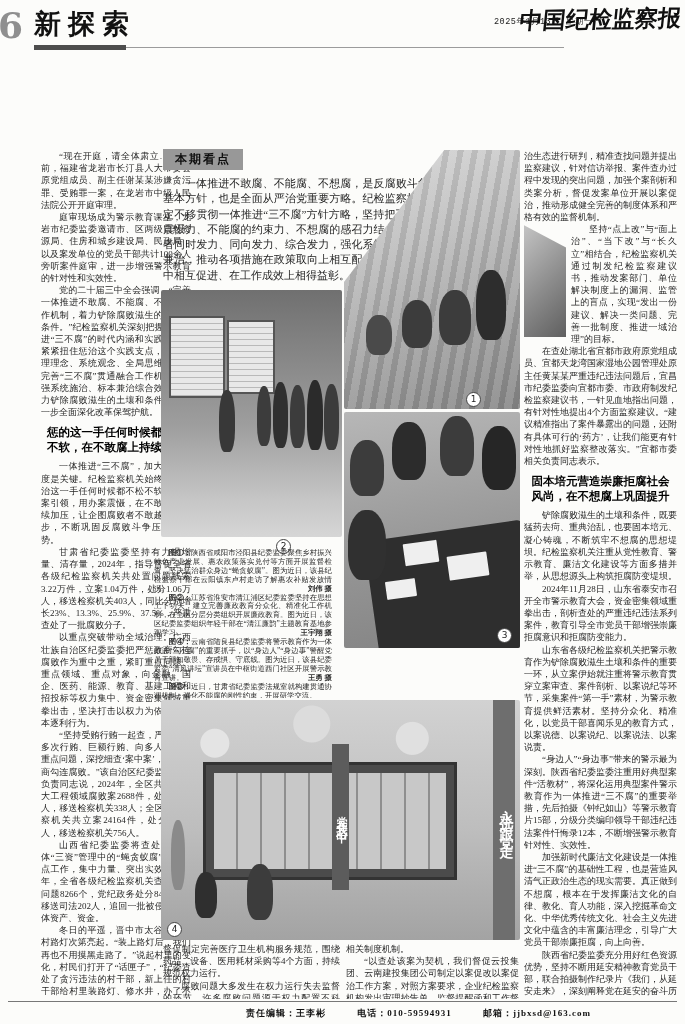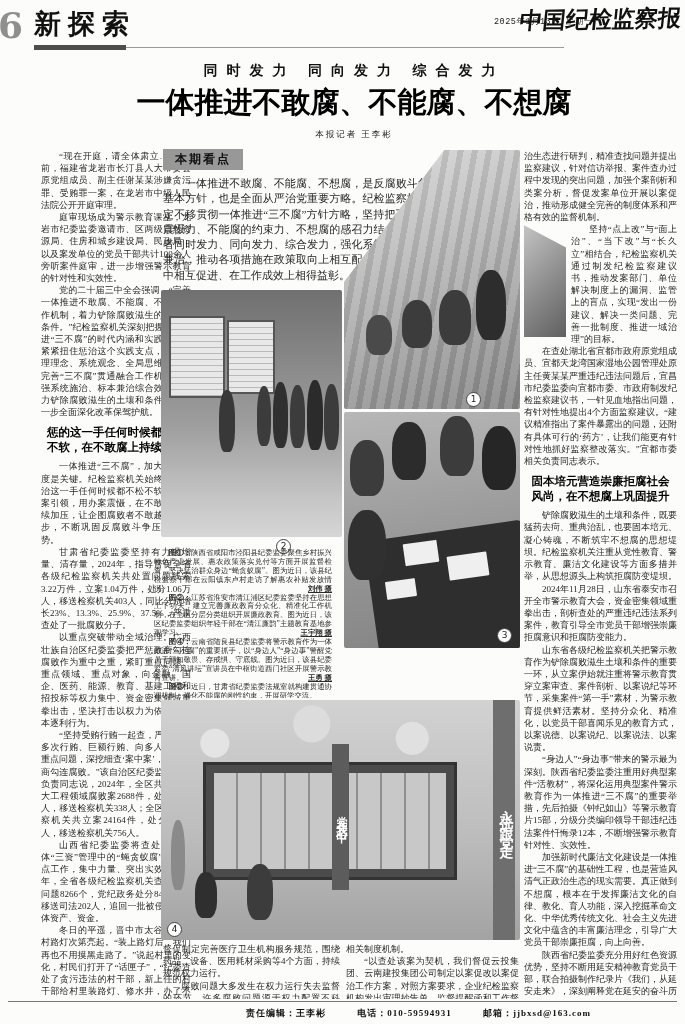--- a/index.html
+++ b/index.html
@@ -70,44 +70,39 @@
           text-align:center;letter-spacing:4px;}
   .banner-left{left:171px;top:44px;width:17px;height:146px;background:#5c5c5c;font-size:11px;}
   .banner-right{left:332px;top:0;width:22px;height:240px;background:#6e6e6e;font-size:14px;letter-spacing:9px;}
   .badge{position:absolute;width:13px;height:13px;border:1px solid #444;border-radius:50%;
          background:#fff;color:#222;font-size:9px;line-height:13px;text-align:center;
          font-family:"DejaVu Sans",sans-serif;}
   
   .captions{left:154px;top:549px;width:178px;height:149px;}
   .cap{font-size:7.4px;line-height:8.9px;color:#2a2a2a;text-indent:2em;}
   .cap b{font-weight:bold;}
-  .credit{float:right;font-weight:bold;text-decoration:underline;}
+  .credit{float:right;font-weight:bold;}
   
   .footer-rule{position:absolute;left:8px;top:1001px;width:669px;height:1px;background:#777;}
   .footer{position:absolute;left:160px;top:1007px;width:517px;text-align:center;
           font-size:9px;font-weight:bold;color:#111;letter-spacing:1px;}
   .footer span{margin:0 14px;}
 </style>
 </head>
 <body>
 
 <div class="page">
 
   <div class="page-num">6</div>
   <div class="section-title">新探索</div>
   <div class="section-bar"></div>
   <div class="header-rule"></div>
   <div class="pub-date">2025年1月13日 星期一</div>
   <div class="masthead">中国纪检监察报</div>
 
-  <div class="head-block">
-    <p class="kicker">同时发力 同向发力 综合发力</p>
-    <h1 class="main-title">一体推进不敢腐、不能腐、不想腐</h1>
-    <div class="byline">本报记者 王李彬</div>
-  </div>
 
   <div class="tcol col1">
       <p class="para">“现在开庭，请全体肃立……”日前，福建省龙岩市长汀县人大常委会原党组成员、副主任谢某某涉嫌贪污罪、受贿罪一案，在龙岩市中级人民法院公开开庭审理。</p>
       <p class="para">庭审现场成为警示教育课堂，龙岩市纪委监委邀请市、区两级自然资源局、住房和城乡建设局、民政局，以及案发单位的党员干部共计100余人旁听案件庭审，进一步增强警示教育的针对性和实效性。</p>
       <p class="para">党的二十届三中全会强调，“完善一体推进不敢腐、不能腐、不想腐工作机制，着力铲除腐败滋生的土壤和条件。”纪检监察机关深刻把握一体推进“三不腐”的时代内涵和实践要求，紧紧扭住惩治这个实践支点，运用治理理念、系统观念、全局思维，持续完善“三不腐”贯通融合工作机制，增强系统施治、标本兼治综合效应，着力铲除腐败滋生的土壤和条件，为进一步全面深化改革保驾护航。</p>
       <h3 class="subhead">惩的这一手任何时候都不松不软，在不敢腐上持续发力</h3>
       <p class="para">一体推进“三不腐”，加大办案力度是关键。纪检监察机关始终保持惩治这一手任何时候都不松不软，以办案引领，用办案震慑，在不敢腐上持续加压，让企图腐败者不敢越雷池半步，不断巩固反腐败斗争压倒性态势。</p>
       <p class="para">甘肃省纪委监委坚持有力遏增量、清存量，2024年，指导督促全省各级纪检监察机关共处置问题线索3.22万件，立案1.04万件，处分1.06万人，移送检察机关403人，同比分别增长23%、13.3%、25.9%、37.5%，严肃查处了一批腐败分子。</p>
       <p class="para">以重点突破带动全域治理。广西壮族自治区纪委监委把严惩政商勾连腐败作为重中之重，紧盯重点问题、重点领域、重点对象，向金融、国企、医药、能源、教育、基建工程和招投标等权力集中、资金密集领域重拳出击，坚决打击以权力为依托的资本逐利行为。</p>
       <p class="para">“坚持受贿行贿一起查，严肃查处多次行贿、巨额行贿、向多人行贿等重点问题，深挖细查‘案中案’，严惩政商勾连腐败。”该自治区纪委监委有关负责同志说，2024年，全区共查处重大工程领域腐败案2688件，处分1820人，移送检察机关338人；全区纪检监察机关共立案24164件，处分22681人，移送检察机关756人。</p>

